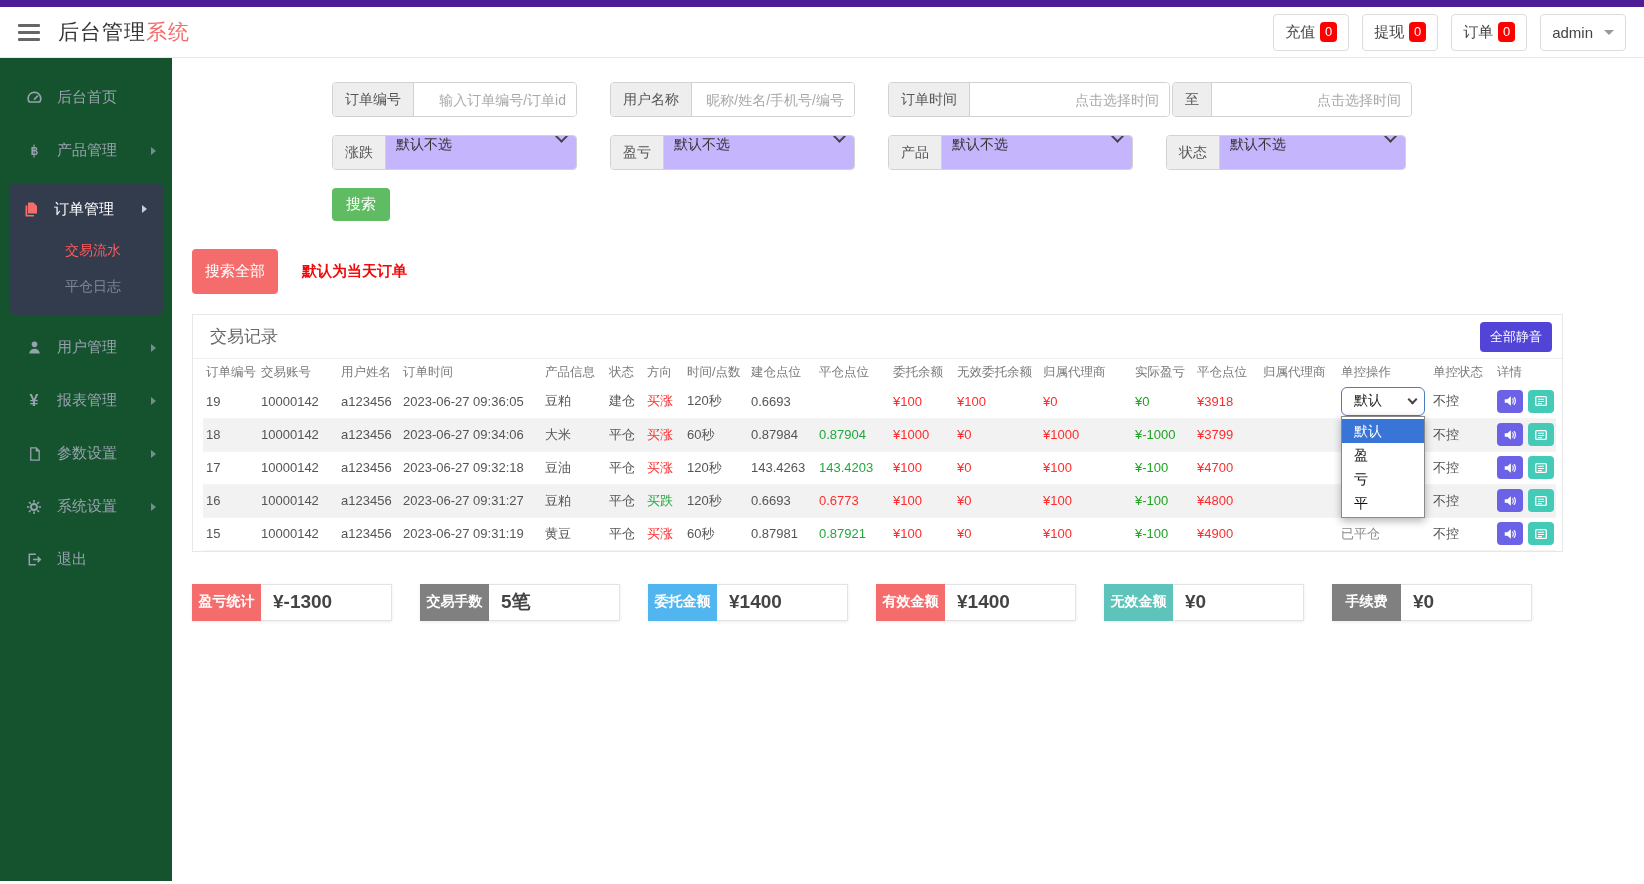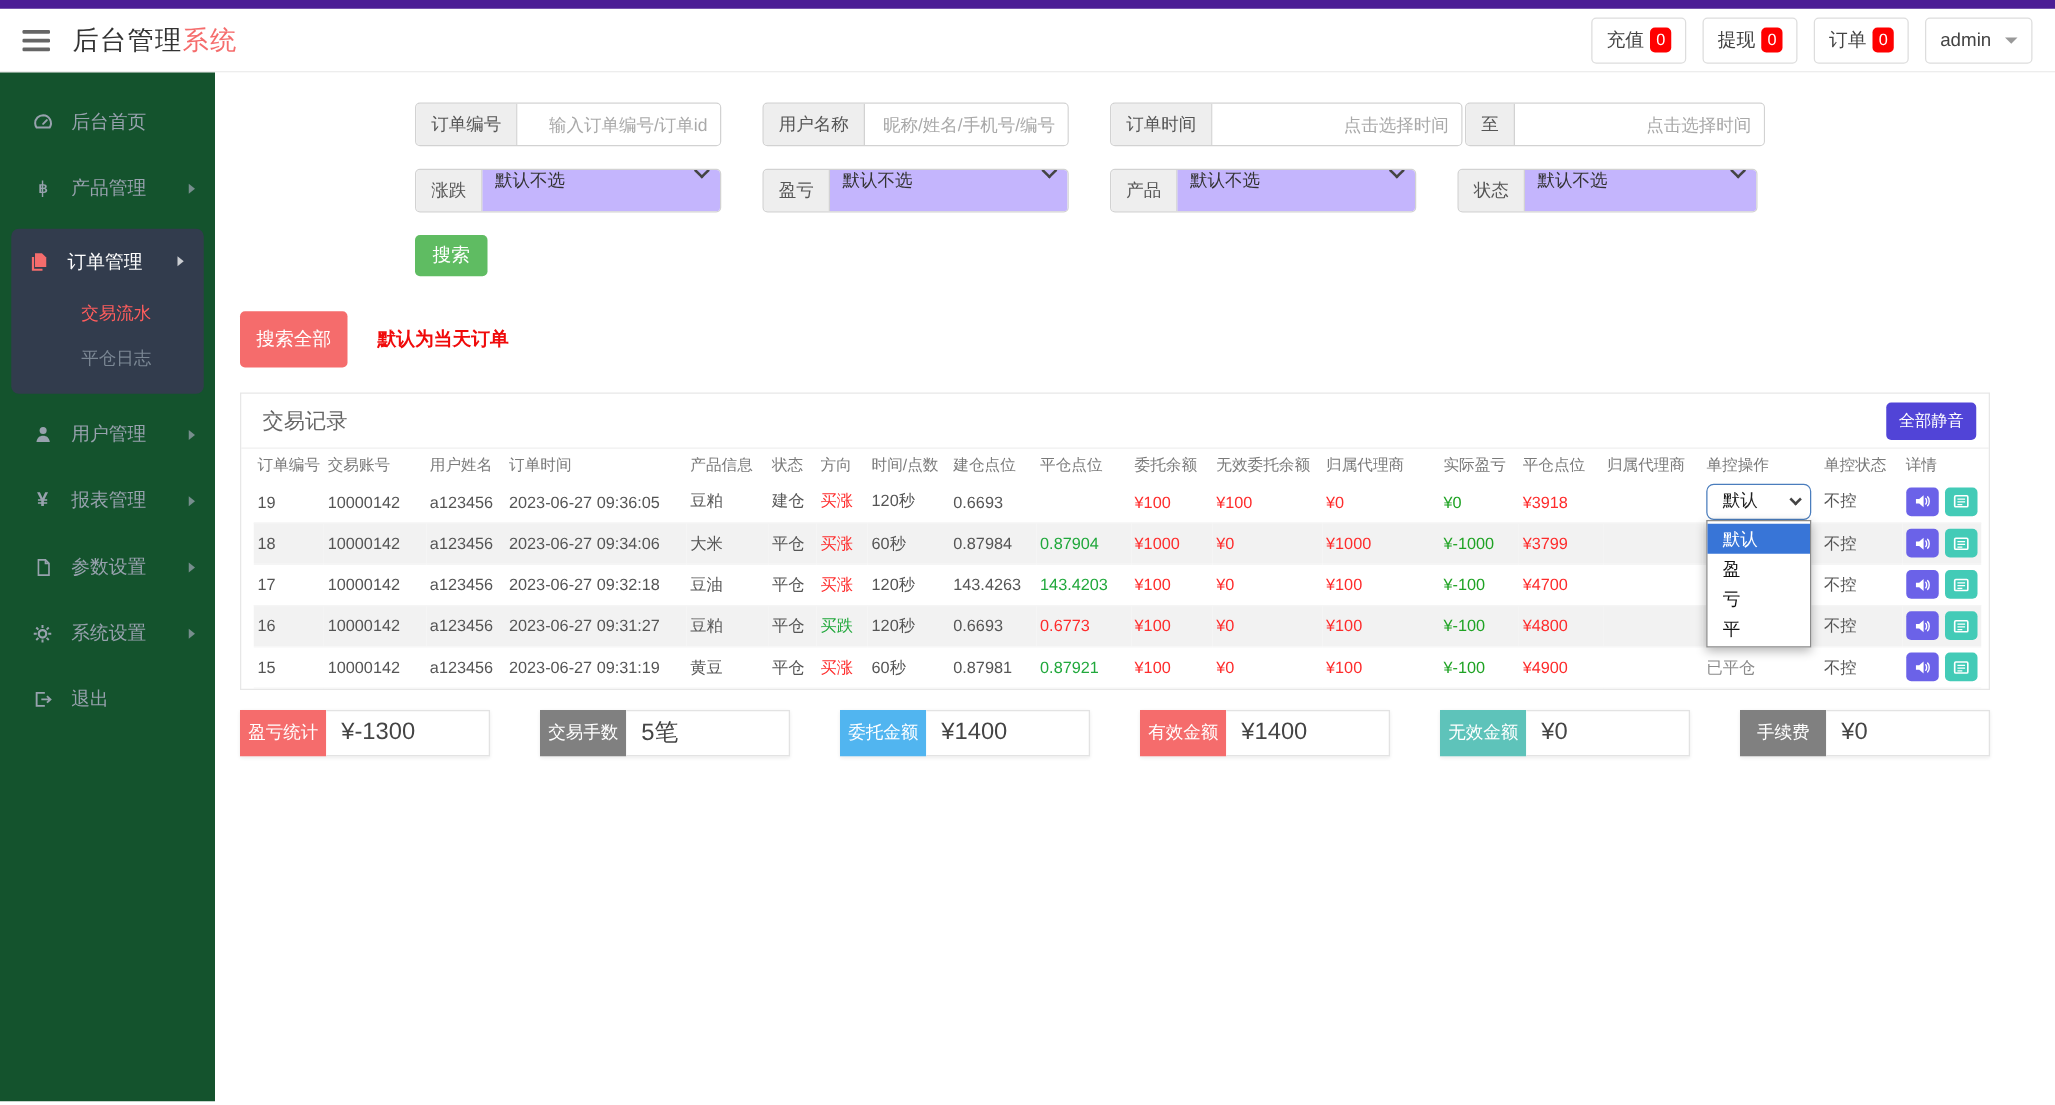--- a/index.html
+++ b/index.html
@@ -76,21 +76,21 @@
               box-shadow:0 3px 8px rgba(0,0,0,.3); z-index:60; padding:2px 0; }
   .opt { height:24px; line-height:24px; padding-left:12px; font-size:14px; color:#111; cursor:pointer; }
   .opt.sel-on { background:#3875d7; color:#fff; }
 
   .ic-btn { display:inline-flex; align-items:center; justify-content:center; width:26px; height:23px; border:none;
             border-radius:4px; cursor:pointer; margin-right:5px; vertical-align:middle; }
   .ic-speaker { background:#6b62e8; }
   .ic-detail { background:#43cbb7; }
 
   
-  .summary { display:flex; gap:40px; margin-top:16px; }
+  .summary { display:flex; gap:28px; margin-top:32px;font-weight:bold; }
   .sum-box { display:flex; height:37px; box-shadow:0 1px 3px rgba(0,0,0,.08); }
   .sum-label { width:69px; color:#fff; font-size:14px; display:flex; align-items:center; justify-content:center; white-space:nowrap; }
   .sum-label[data-clr="red"]  { background:#f56c6c; }
   .sum-label[data-clr="gray"] { background:#808080; }
   .sum-label[data-clr="blue"] { background:#51b5f0; }
   .sum-label[data-clr="teal"] { background:#5ec3ba; }
   .sum-val { width:131px; background:#fff; border:1px solid #e3e3e3; border-left:none; display:flex; align-items:center;
              padding-left:12px; font-size:19px; color:#444; }
 </style>
 </head>

